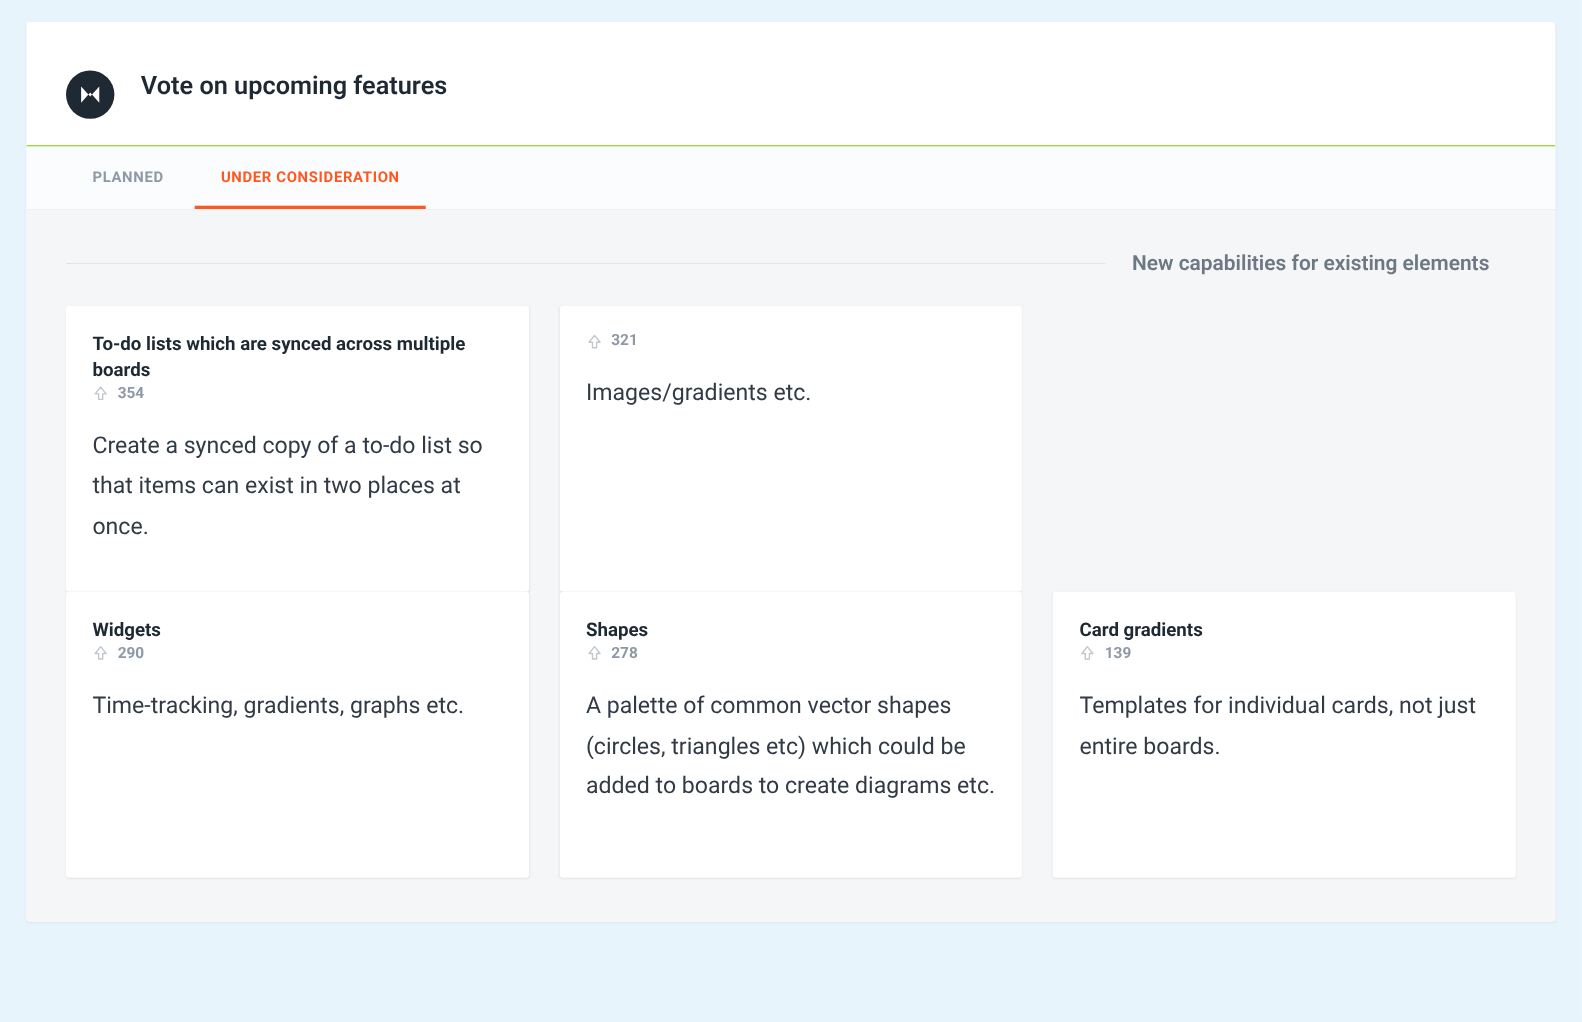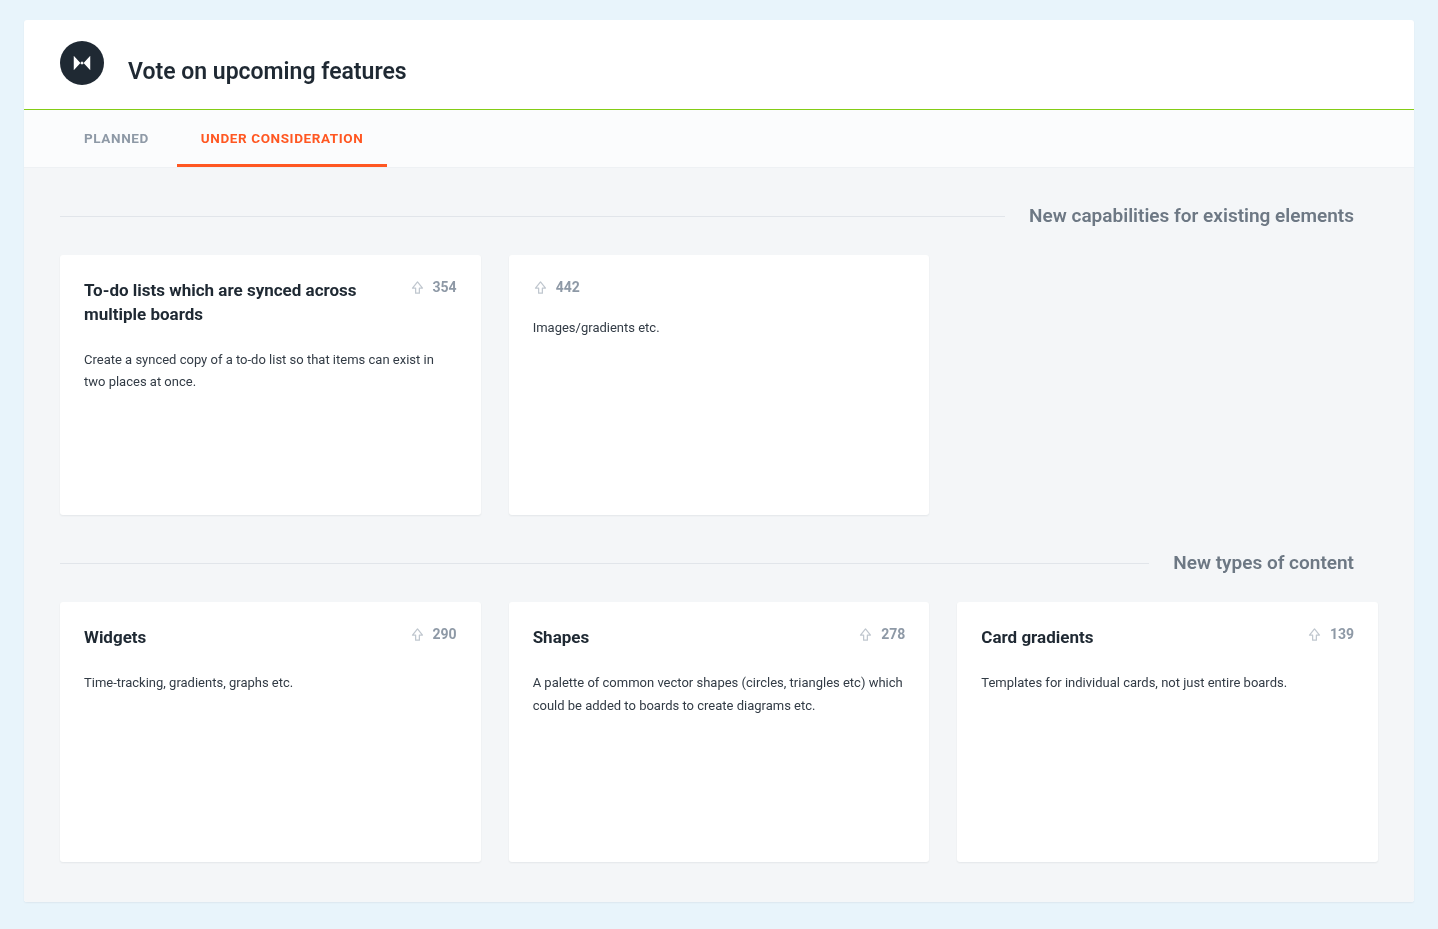--- a/index.html
+++ b/index.html
@@ -14,22 +14,22 @@
     padding: 20px 24px 40px 24px;
   }
   .panel {
     background: #ffffff;
     border-radius: 3px;
     box-shadow: 0 1px 2px rgba(16,24,40,0.06);
     overflow: hidden;
   }
   .panel-header {
     display: flex;
-    align-items: flex-end;
-    padding: 21px 36px 24px 36px;
+    align-items: flex-start;
+    padding: 44px 36px 24px 36px;
   }
   .logo {
     width: 44px;
     height: 44px;
     border-radius: 50%;
     background: #1f2933;
     display: flex;
     align-items: center;
     justify-content: center;
     margin-right: 24px;
@@ -102,22 +102,22 @@
     border-radius: 3px;
     box-shadow: 0 1px 2px rgba(16,24,40,0.07);
     padding: 24px 24px 28px 24px;
     min-height: 260px;
     cursor: pointer;
   }
   .card-head {
     display: flex;
     justify-content: space-between;
     align-items: flex-start;
-    gap: 18px;
     margin-bottom: 22px;
+    flex-direction: column;
   }
   .card-title {
     font-size: 17px;
     font-weight: 700;
     color: #1f2933;
     line-height: 1.4;
   }
   .votes {
     display: flex;
     align-items: center;
@@ -126,21 +126,21 @@
     cursor: pointer;
   }
   .votes svg { display:block; }
   .vote-count {
     font-size: 14px;
     font-weight: 700;
     color: #8e99a6;
     text-align: right;
   }
   .card-body {
-    font-size: 13px;
+    font-size: 21px;
     line-height: 1.75;
     color: #323b45;
   }
 </style>
 </head>
 <body>
 
 <div class="page">
   <div class="panel">
 
@@ -178,32 +178,28 @@
           </div>
           <div class="card-body">Create a synced copy of a to-do list so that items can exist in two places at once.</div>
         </div>
 
         <div class="card">
           <div class="card-head">
             <div class="votes">
               <svg width="15" height="15" viewBox="0 0 24 24">
                 <path d="M12 3 L20 13 L15 13 L15 21 L9 21 L9 13 L4 13 Z" fill="none" stroke="#c0c7cf" stroke-width="2" stroke-linejoin="round"></path>
               </svg>
-              <span class="vote-count">442</span>
+              <span class="vote-count">321</span>
             </div>
           </div>
           <div class="card-body">Images/gradients etc.</div>
         </div>
 
       </div>
 
-      <div class="section-header">
-        <div class="line"></div>
-        <h2>New types of content</h2>
-      </div>
       <div class="cards">
 
         <div class="card">
           <div class="card-head">
             <div class="card-title">Widgets</div>
             <div class="votes">
               <svg width="15" height="15" viewBox="0 0 24 24">
                 <path d="M12 3 L20 13 L15 13 L15 21 L9 21 L9 13 L4 13 Z" fill="none" stroke="#c0c7cf" stroke-width="2" stroke-linejoin="round"></path>
               </svg>
               <span class="vote-count">290</span>

